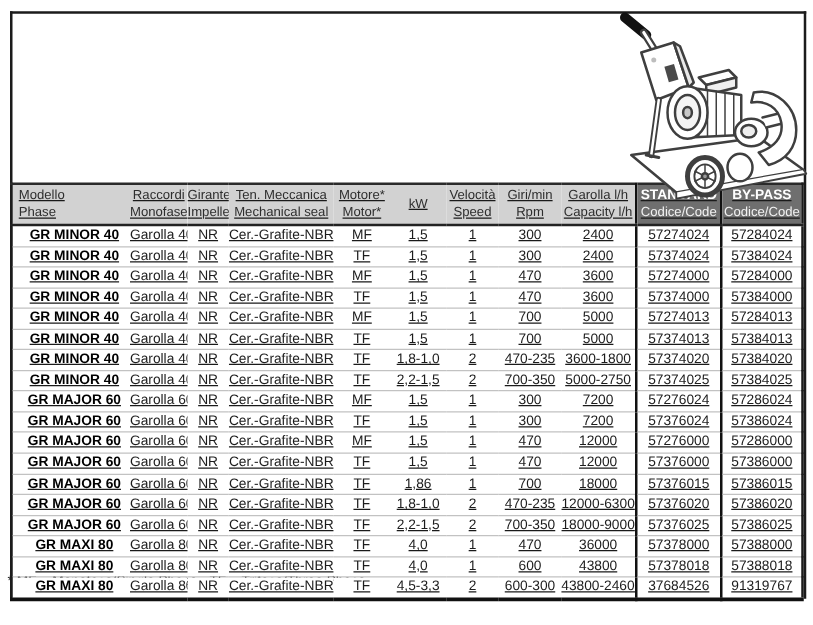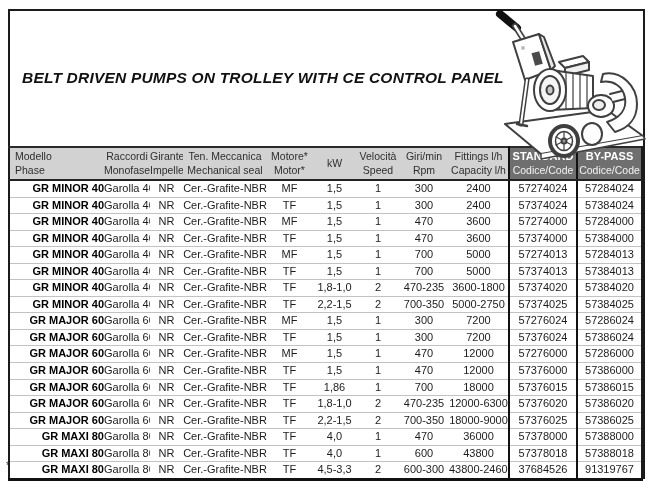--- a/index.html
+++ b/index.html
@@ -17,53 +17,52 @@
     font-size:15.5px;font-weight:bold;font-style:italic;color:#111;
     letter-spacing:0.2px;white-space:nowrap;
   }
   .illustration{
     position:absolute;top:-7px;right:-4px;width:200px;height:158px;z-index:3;
   }
   table.spec{
     position:absolute;left:-2px;top:135px;width:635px;
     border-collapse:collapse;table-layout:fixed;z-index:2;
     border-top:2px solid #2a2a2a;border-bottom:3px solid #111;
-    border-left:2px solid #1b1b1b;border-right:2px solid #1b1b1b;
+    border-left:2px solid #1b1b1b;border-right:2px solid #1b1b1b;text-decoration:underline;
   }
   th,td{padding:0;margin:0;overflow:hidden;white-space:nowrap;}
   thead th{
     background:#d2d2d2;font-weight:normal;font-size:10.5px;color:#2e2e2e;
     height:31px;vertical-align:middle;text-align:center;
     border-bottom:2px solid #222;
   }
   thead th span{display:block;line-height:13.5px;}
   thead th.hdr-dark{
     background:#6f6f6f;color:#ffffff;
   }
   thead th.hdr-dark .l1{font-weight:bold;font-size:11px;}
   thead th.hdr-dark .l2{color:#f2f2f2;}
   thead th.col-model{text-align:left;padding-left:5px;}
   tbody td{
     font-size:11px;height:15.55px;line-height:15.55px;text-align:center;
     border-bottom:1px solid #c2c2c2;color:#1c1c1c;background:#fff;
   }
   tbody tr:last-child td{border-bottom:none;}
-  tbody td.model{font-weight:bold;text-align:right;padding-left:5px;color:#000;}
+  tbody td.model{font-weight:bold;text-align:center;padding-left:5px;color:#000;}
   .code-std{border-left:2px solid #111 !important;border-right:2px solid #111 !important;}
   thead th.code-std{border-left:2px solid #111;border-right:2px solid #111;}
   .footnote{
     position:absolute;left:6px;top:459px;font-size:11px;color:#202020;
     white-space:nowrap;
   }
 </style>
 </head>
 <body>
 
 <div class="page">
-  <div class="title">BELT DRIVEN PUMPS ON TROLLEY WITH CE CONTROL PANEL</div>
 
   <svg class="illustration" viewBox="0 0 200 158" xmlns="http://www.w3.org/2000/svg">
     <g fill="none" stroke="#3f3f3f" stroke-width="2" stroke-linejoin="round" stroke-linecap="round">
 
       <polygon points="58,120 160,106 196,132 94,150" fill="#ffffff"></polygon>
       <polyline points="94,150 94,155 198,135 196,132" fill="#ffffff" stroke-width="1.5"></polyline>
 
       <path d="M53,10 L70,24" stroke="#111" stroke-width="8"></path>
 
       <path d="M68,22 L88,54" stroke="#3f3f3f" stroke-width="6"></path>
@@ -151,21 +150,21 @@
           </th>
         <th>
             <span class="l1">Velocità</span>
             <span class="l2">Speed</span>
           </th>
         <th>
             <span class="l1">Giri/min</span>
             <span class="l2">Rpm</span>
           </th>
         <th>
-            <span class="l1">Fittings l/h</span>
+            <span class="l1">Garolla l/h</span>
             <span class="l2">Capacity l/h</span>
           </th>
         <th class="hdr-dark code-std">
             <span class="l1">STANDARD</span>
             <span class="l2">Codice/Code</span>
           </th>
         <th class="hdr-dark">
             <span class="l1">BY-PASS</span>
             <span class="l2">Codice/Code</span>
           </th>

